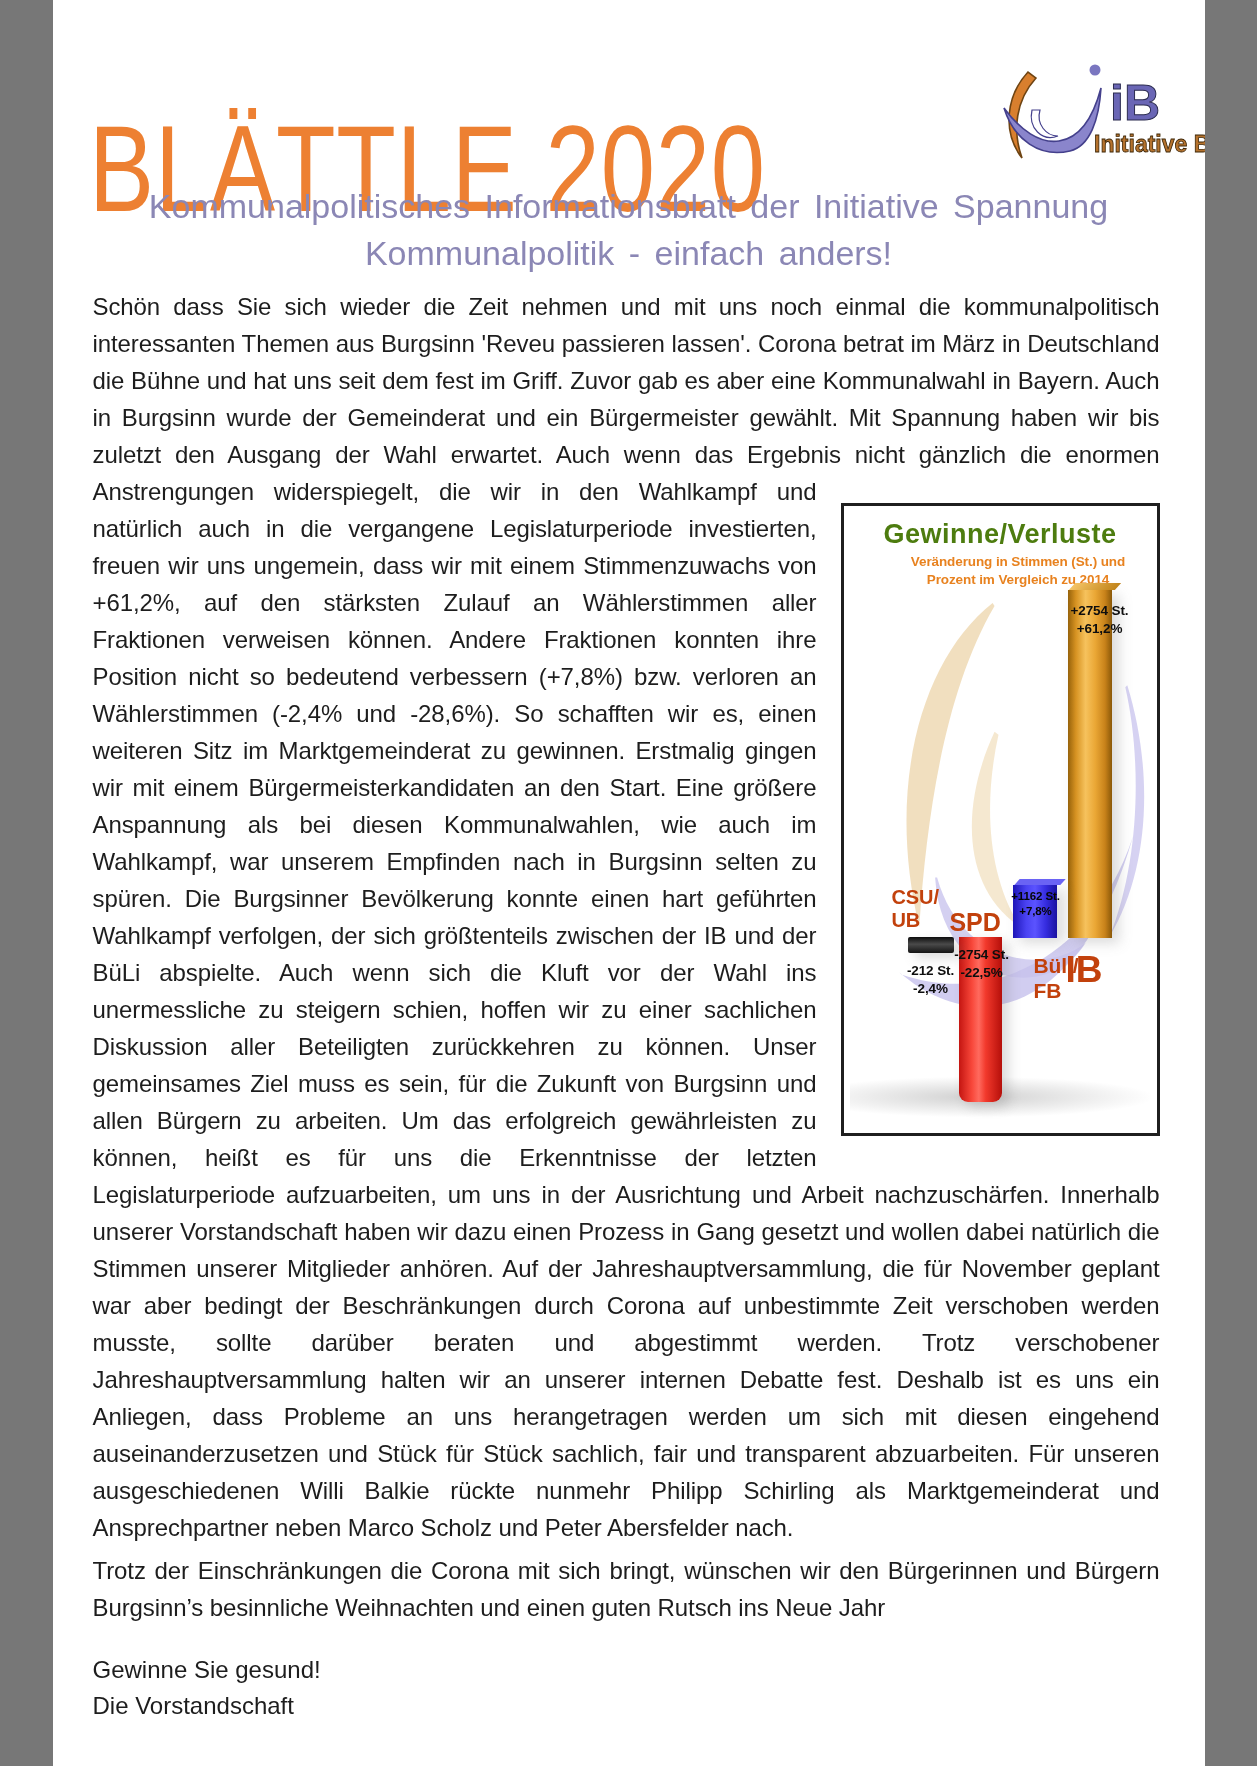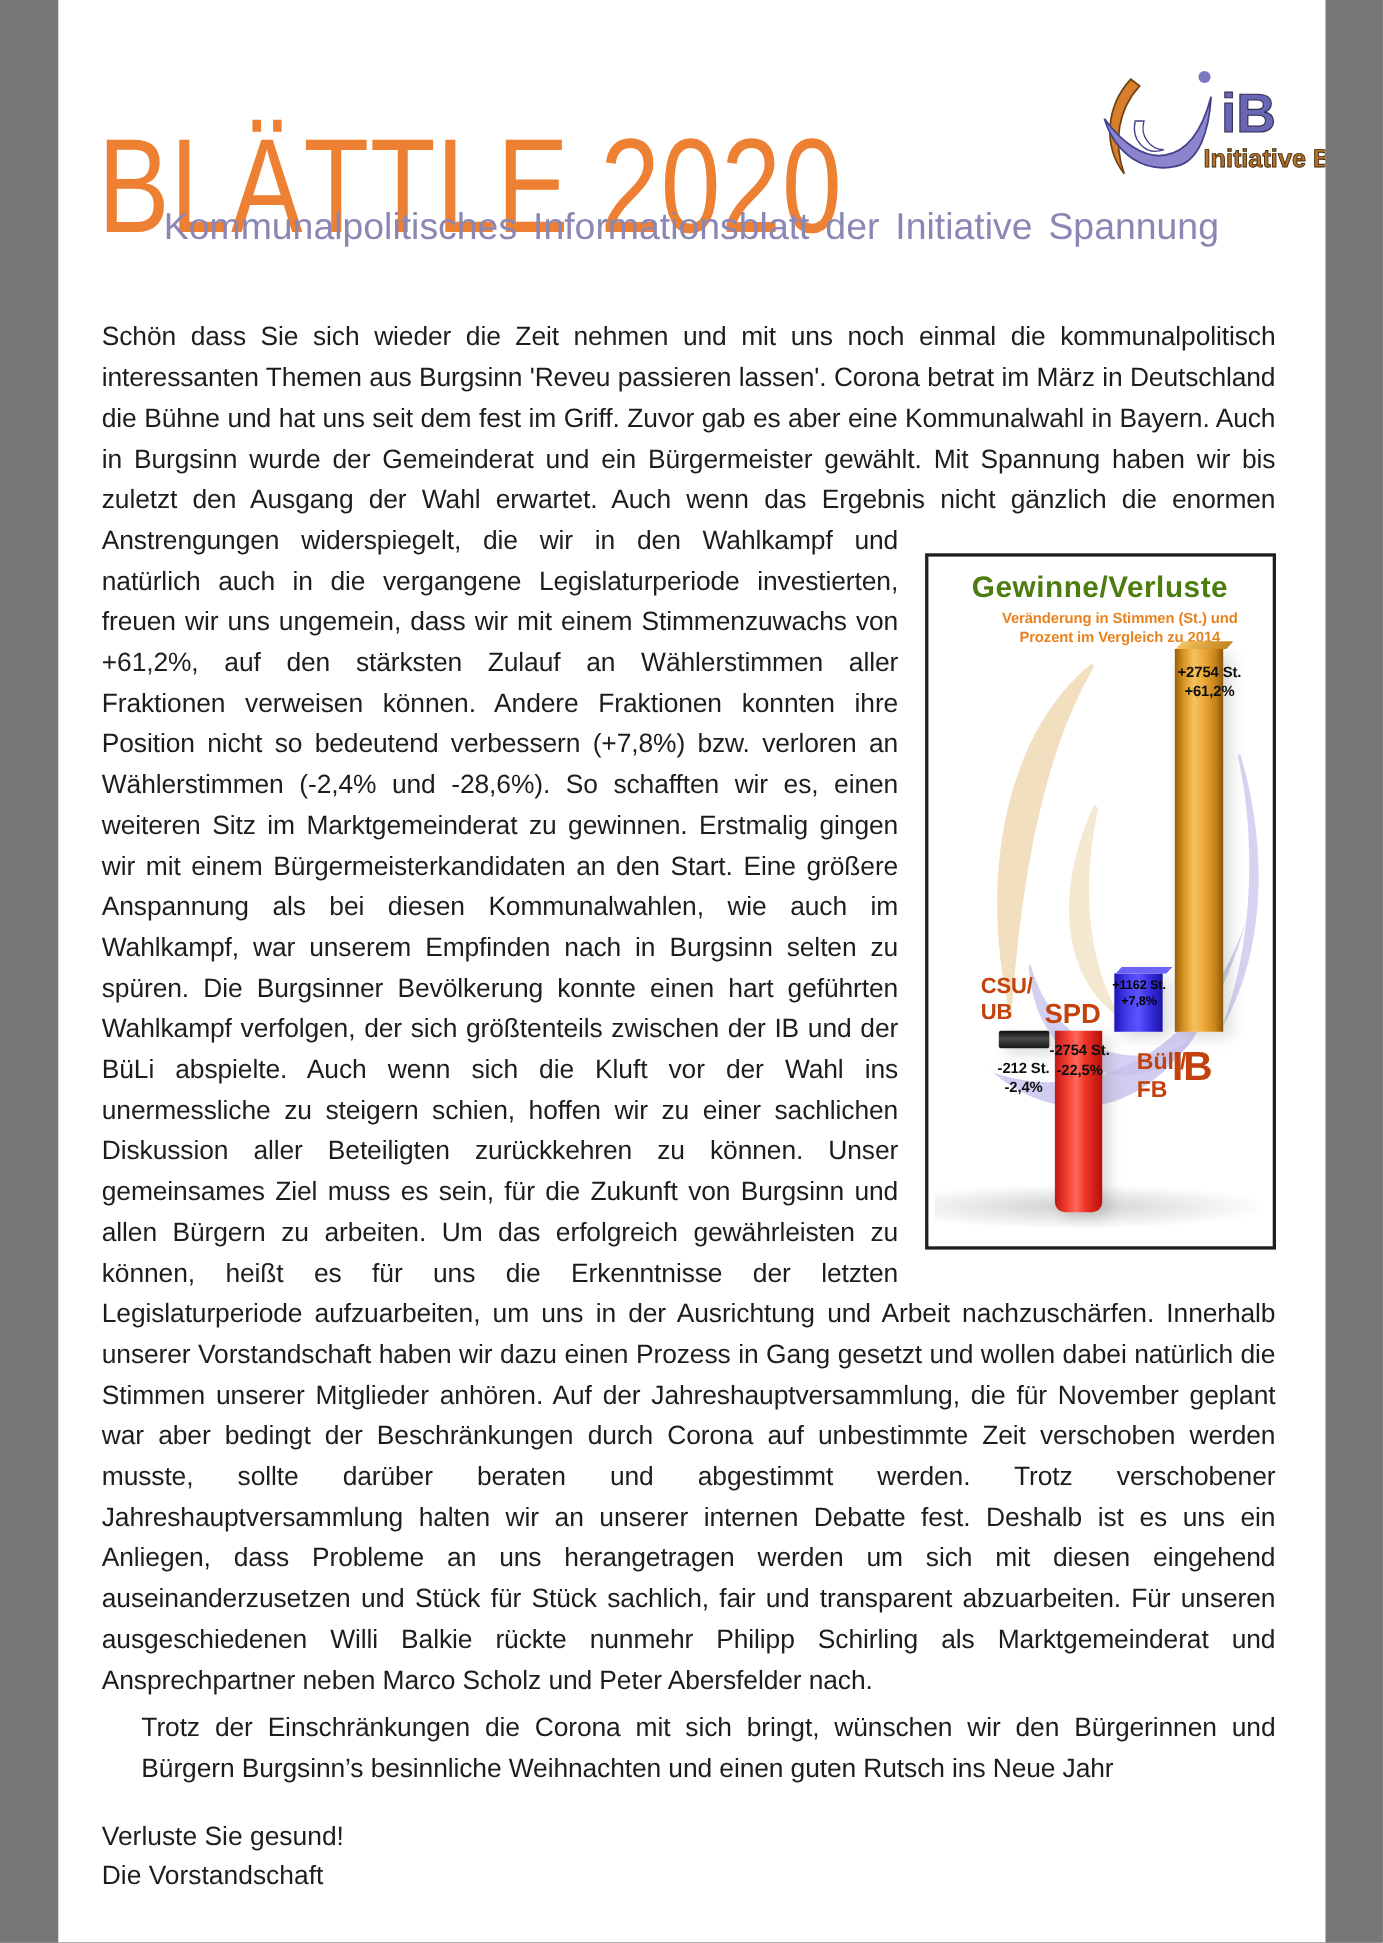--- a/index.html
+++ b/index.html
@@ -67,21 +67,21 @@
   .lbl-bueli{left:158px;top:447px;width:66px;font-size:21px;line-height:25px;padding-left:32px;}
   .lbl-ib{left:222px;top:445px;width:84px;font-size:37px;}
   .val{position:absolute;color:#0e0e0e;font-weight:700;font-size:13.5px;line-height:18px;text-align:center;z-index:2;}
   .val-ib{left:200px;top:96px;width:112px;}
   .val-bueli{left:164px;top:383px;width:56px;font-size:11.5px;line-height:15px;color:#050505;}
   .val-spd{left:96px;top:440px;width:84px;}
   .val-csu{left:50px;top:456px;width:74px;}
   .val span,.chart-lbl span{display:block;}
   
   .closing{position:absolute;left:40px;right:45px;top:1552px;z-index:1;
-    font-size:24px;line-height:37px;text-align:justify;letter-spacing:-0.1px;margin-left:36px;}
+    font-size:24px;line-height:37px;text-align:justify;letter-spacing:-0.1px;}
   .farewell{position:absolute;left:40px;right:45px;top:1652px;z-index:1;
     font-size:24px;line-height:36px;}
   .farewell span{display:block;}
 </style>
 </head>
 <body>
 
 <div class="page">
 
   <div class="bg-gradient"></div>
@@ -97,20 +97,21 @@
 
       <path d="M34,52 C30,70 44,84 60,78 C48,78 38,66 42,52 Z" fill="#ffffff" stroke="#44408c" stroke-width="1.2"></path>
       <circle cx="97" cy="12" r="5.5" fill="#7a76c0"></circle>
       <text x="112" y="62" font-family="Liberation Sans, sans-serif" font-size="50" font-weight="bold" fill="#6a66b5" stroke="#2c2c50" stroke-width="1">iB</text>
       <text x="96" y="94" font-family="Liberation Sans, sans-serif" font-size="23" font-weight="bold" fill="#b5722d" stroke="#3d2607" stroke-width="0.8">Initiative Burgsinn</text>
     </svg>
   </div>
 
   <div class="subtitle">
     <div>Kommunalpolitisches Informationsblatt der Initiative Spannung</div>
+    <div>Kommunalpolitik - einfach anders!</div>
   </div>
 
   <div class="article">
     <span>Schön dass Sie sich wieder die Zeit nehmen und mit uns noch einmal die kommunalpolitisch interessanten Themen aus Burgsinn 'Reveu passieren lassen'. Corona betrat im März in Deutschland die Bühne und hat uns seit dem fest im Griff. Zuvor gab es aber eine Kommunalwahl in Bayern. Auch in Burgsinn wurde der Gemeinderat und ein Bürgermeister gewählt. Mit Spannung haben wir bis zuletzt den Ausgang der Wahl erwartet. Auch wenn das Ergebnis nicht gänzlich die enormen Anstrengungen</span>
 
     <aside class="chart">
       <svg class="watermark" viewBox="0 0 316 627">
         <path d="M150,95 C78,152 42,280 76,422 C84,300 104,180 152,98 Z" fill="#eed9b4" opacity="0.85"></path>
         <path d="M152,225 C118,298 118,382 178,422 C146,372 140,300 156,228 Z" fill="#f2e2c4" opacity="0.8"></path>
         <path d="M92,372 C98,478 204,502 244,438 C202,472 118,458 94,372 Z" fill="#cdc8ee" opacity="0.85"></path>
@@ -163,17 +164,17 @@
         <span>IB</span>
       </div>
     </aside>
 
     <span>widerspiegelt, die wir in den Wahlkampf und natürlich auch in die vergangene Legislaturperiode investierten, freuen wir uns ungemein, dass wir mit einem Stimmenzuwachs von +61,2%, auf den stärksten Zulauf an Wählerstimmen aller Fraktionen verweisen können. Andere Fraktionen konnten ihre Position nicht so bedeutend verbessern (+7,8%) bzw. verloren an Wählerstimmen (-2,4% und -28,6%). So schafften wir es, einen weiteren Sitz im Marktgemeinderat zu gewinnen. Erstmalig gingen wir mit einem Bürgermeisterkandidaten an den Start. Eine größere Anspannung als bei diesen Kommunalwahlen, wie auch im Wahlkampf, war unserem Empfinden nach in Burgsinn selten zu spüren. Die Burgsinner Bevölkerung konnte einen hart geführten Wahlkampf verfolgen, der sich größtenteils zwischen der IB und der BüLi abspielte. Auch wenn sich die Kluft vor der Wahl ins unermessliche zu steigern schien, hoffen wir zu einer sachlichen Diskussion aller Beteiligten zurückkehren zu können. Unser gemeinsames Ziel muss es sein, für die Zukunft von Burgsinn und allen Bürgern zu arbeiten. Um das erfolgreich gewährleisten zu können, heißt es für uns die Erkenntnisse der letzten Legislaturperiode aufzuarbeiten, um uns in der Ausrichtung und Arbeit nachzuschärfen. Innerhalb unserer Vorstandschaft haben wir dazu einen Prozess in Gang gesetzt und wollen dabei natürlich die Stimmen unserer Mitglieder anhören. Auf der Jahreshauptversammlung, die für November geplant war aber bedingt der Beschränkungen durch Corona auf unbestimmte Zeit verschoben werden musste, sollte darüber beraten und abgestimmt werden. Trotz verschobener Jahreshauptversammlung halten wir an unserer internen Debatte fest. Deshalb ist es uns ein Anliegen, dass Probleme an uns herangetragen werden um sich mit diesen eingehend auseinanderzusetzen und Stück für Stück sachlich, fair und transparent abzuarbeiten. Für unseren ausgeschiedenen Willi Balkie rückte nunmehr Philipp Schirling als Marktgemeinderat und Ansprechpartner neben Marco Scholz und Peter Abersfelder nach.</span>
   </div>
 
   <div class="closing">Trotz der Einschränkungen die Corona mit sich bringt, wünschen wir den Bürgerinnen und Bürgern Burgsinn’s besinnliche Weihnachten und einen guten Rutsch ins Neue Jahr</div>
 
   <div class="farewell">
-    <span>Verluste Sie gesund!</span>
+    <span>Gewinne Sie gesund!</span>
     <span>Die Vorstandschaft</span>
   </div>
 
 </div>
 
 </body></html>

